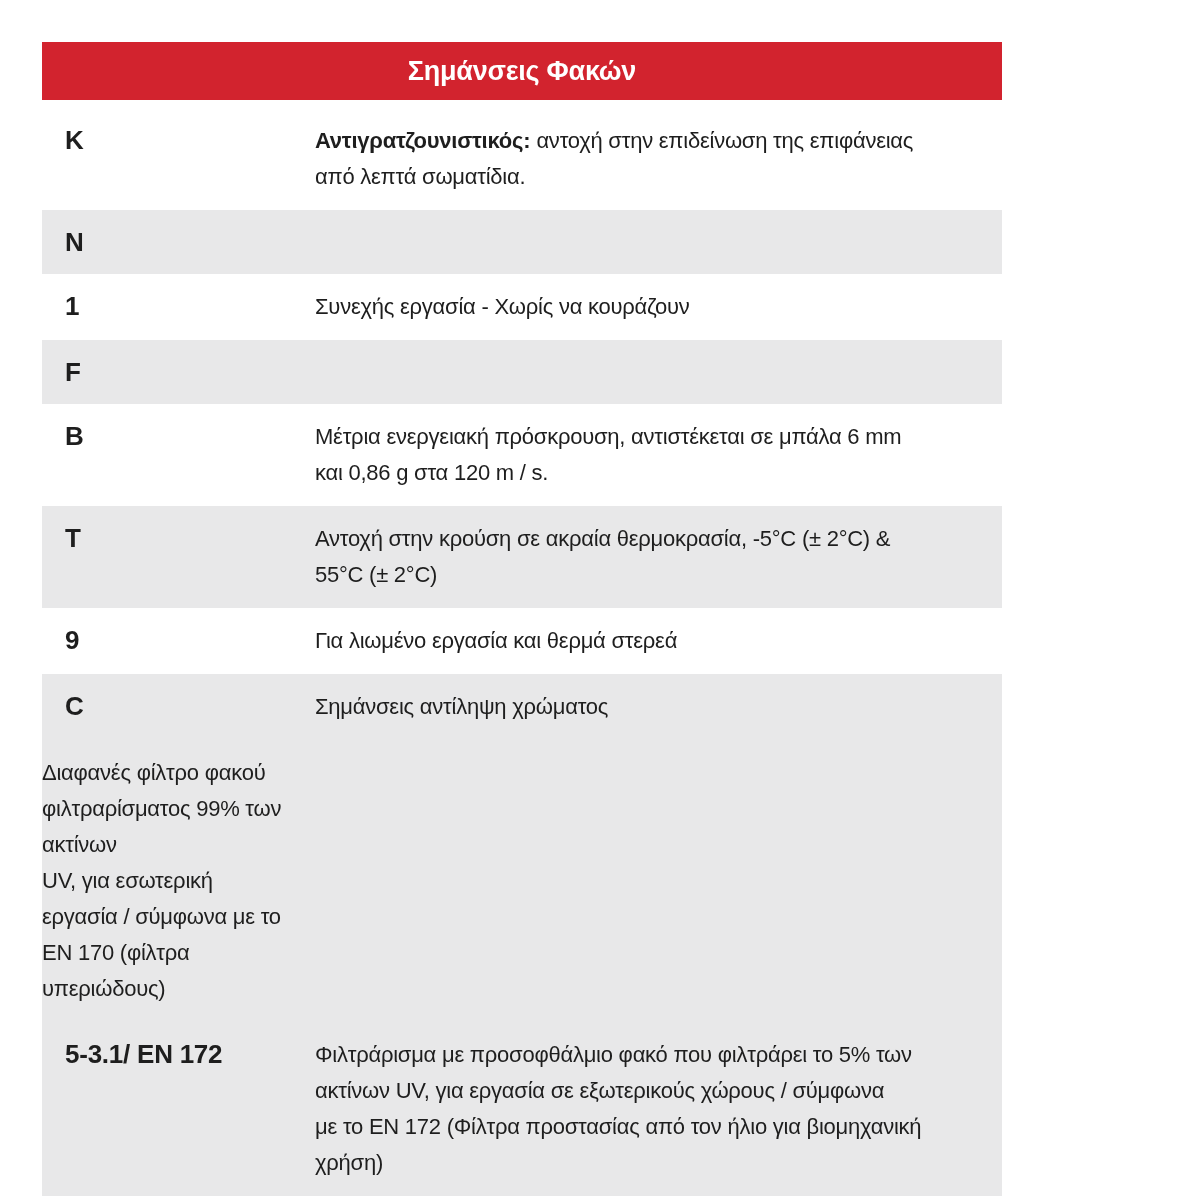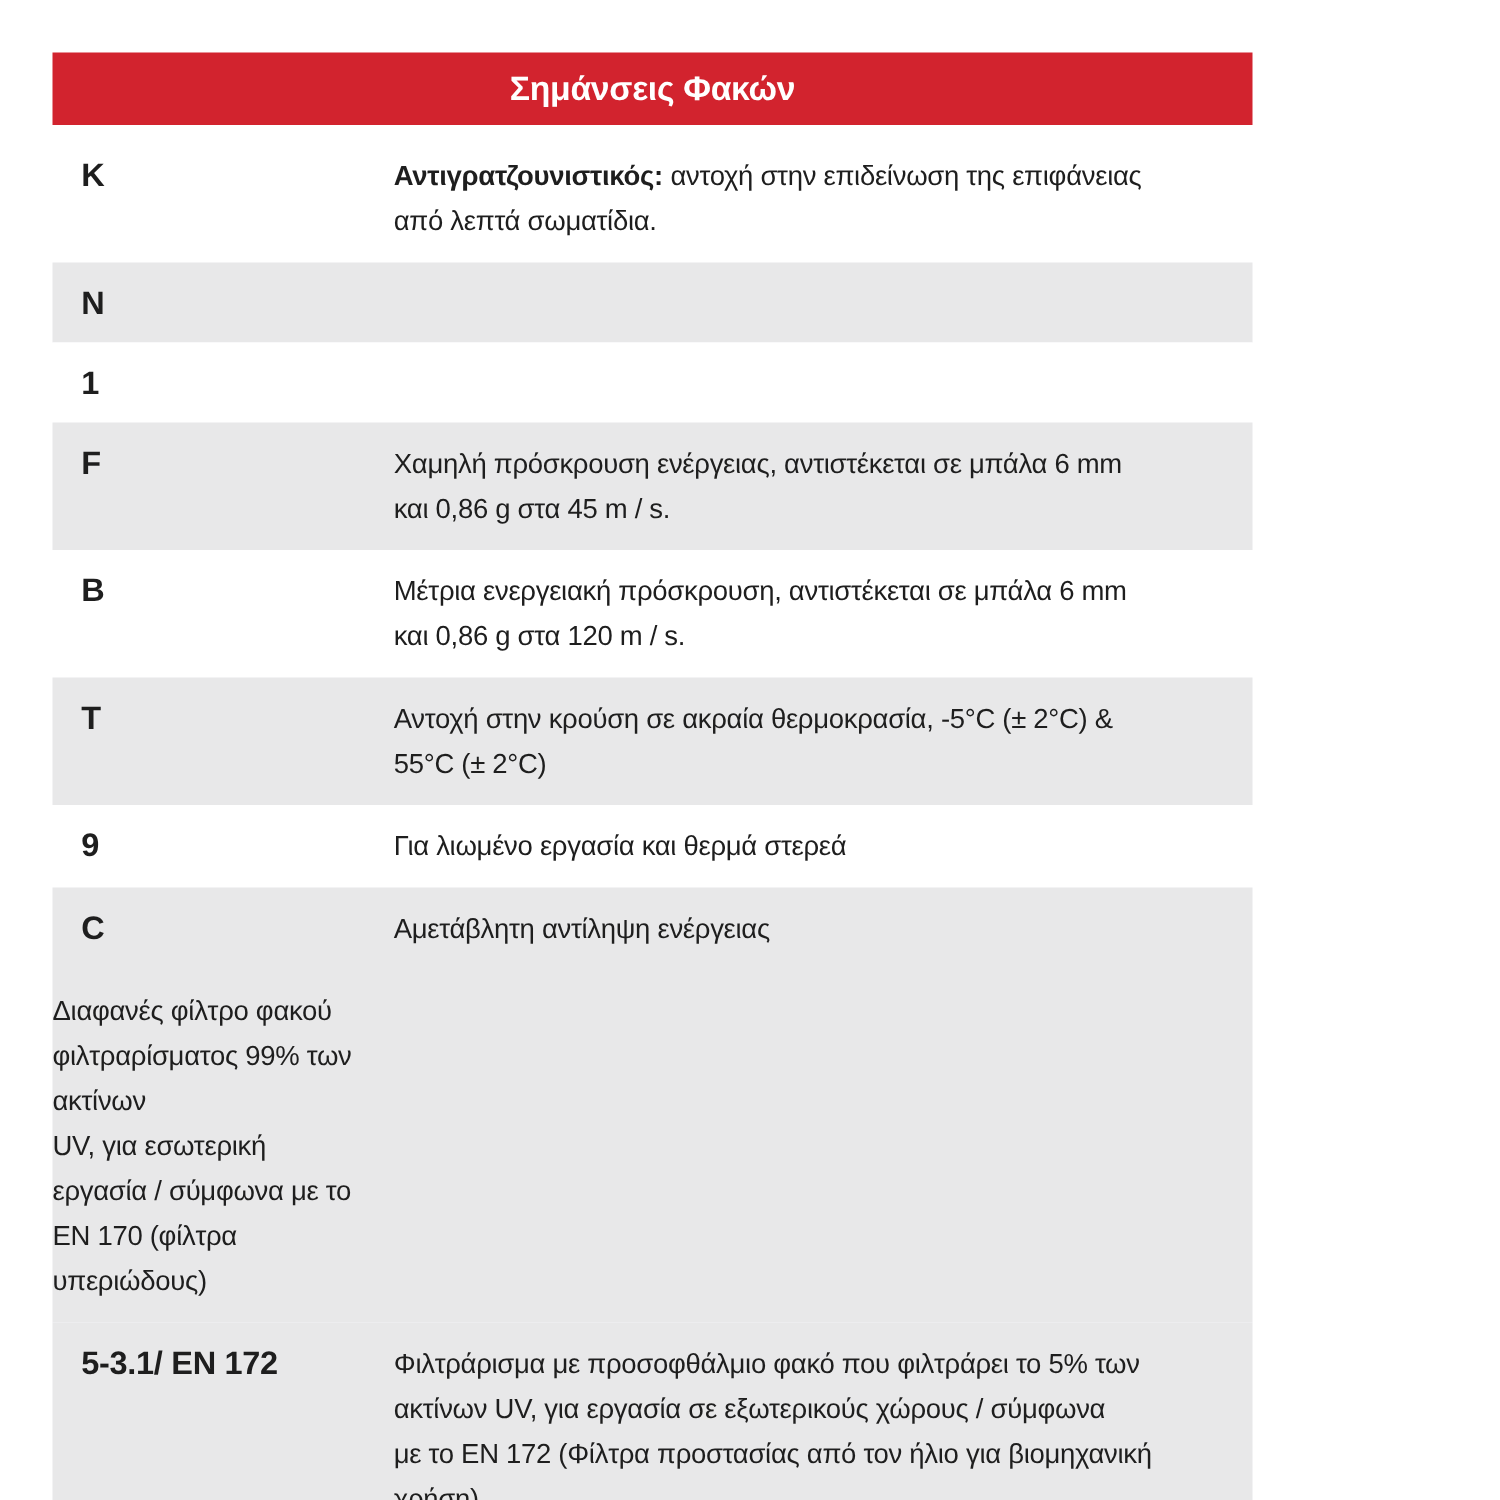--- a/index.html
+++ b/index.html
@@ -80,26 +80,25 @@
       <div class="desc"><span class="lead">Αντιγρατζουνιστικός:</span><span>αντοχή στην επιδείνωση της επιφάνειας
 από λεπτά σωματίδια.</span></div>
     </div>
 
     <div class="row shaded">
       <div class="code">N</div>
     </div>
 
     <div class="row">
       <div class="code">1</div>
+      <div class="desc"><span class="lead"></span><span>Συνεχής εργασία - Χωρίς να κουράζουν</span></div>
     </div>
 
     <div class="row shaded">
       <div class="code">F</div>
-      <div class="desc"><span class="lead"></span><span>Χαμηλή πρόσκρουση ενέργειας, αντιστέκεται σε μπάλα 6 mm
-και 0,86 g στα 45 m / s.</span></div>
     </div>
 
     <div class="row">
       <div class="code">B</div>
       <div class="desc"><span class="lead"></span><span>Μέτρια ενεργειακή πρόσκρουση, αντιστέκεται σε μπάλα 6 mm
 και 0,86 g στα 120 m / s.</span></div>
     </div>
 
     <div class="row shaded">
       <div class="code">T</div>
@@ -107,21 +106,21 @@
 55°C (± 2°C)</span></div>
     </div>
 
     <div class="row">
       <div class="code">9</div>
       <div class="desc"><span class="lead"></span><span>Για λιωμένο εργασία και θερμά στερεά</span></div>
     </div>
 
     <div class="row shaded">
       <div class="code">C</div>
-      <div class="desc"><span class="lead"></span><span>Αμετάβλητη αντίληψη ενέργειας</span></div>
+      <div class="desc"><span class="lead"></span><span>Σημάνσεις αντίληψη χρώματος</span></div>
     </div>
 
     <div class="row shaded">
       <div class="desc"><span class="lead"></span><span>Διαφανές φίλτρο φακού φιλτραρίσματος 99% των ακτίνων
 UV, για εσωτερική εργασία / σύμφωνα με το EN 170 (φίλτρα
 υπεριώδους)</span></div>
     </div>
 
     <div class="row shaded">
       <div class="code">5-3.1/ EN 172</div>

